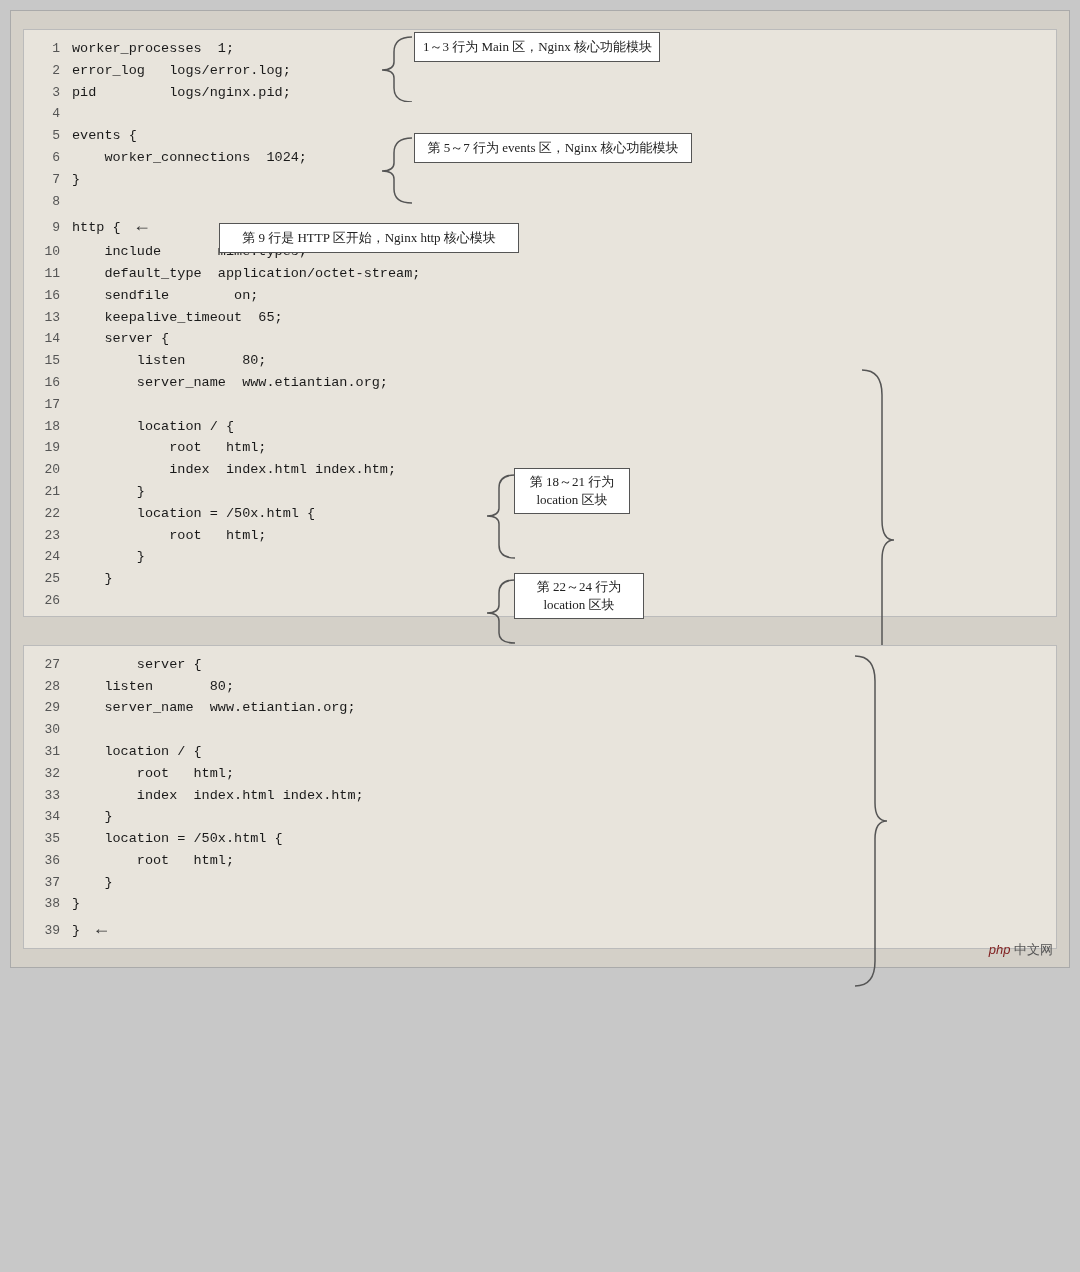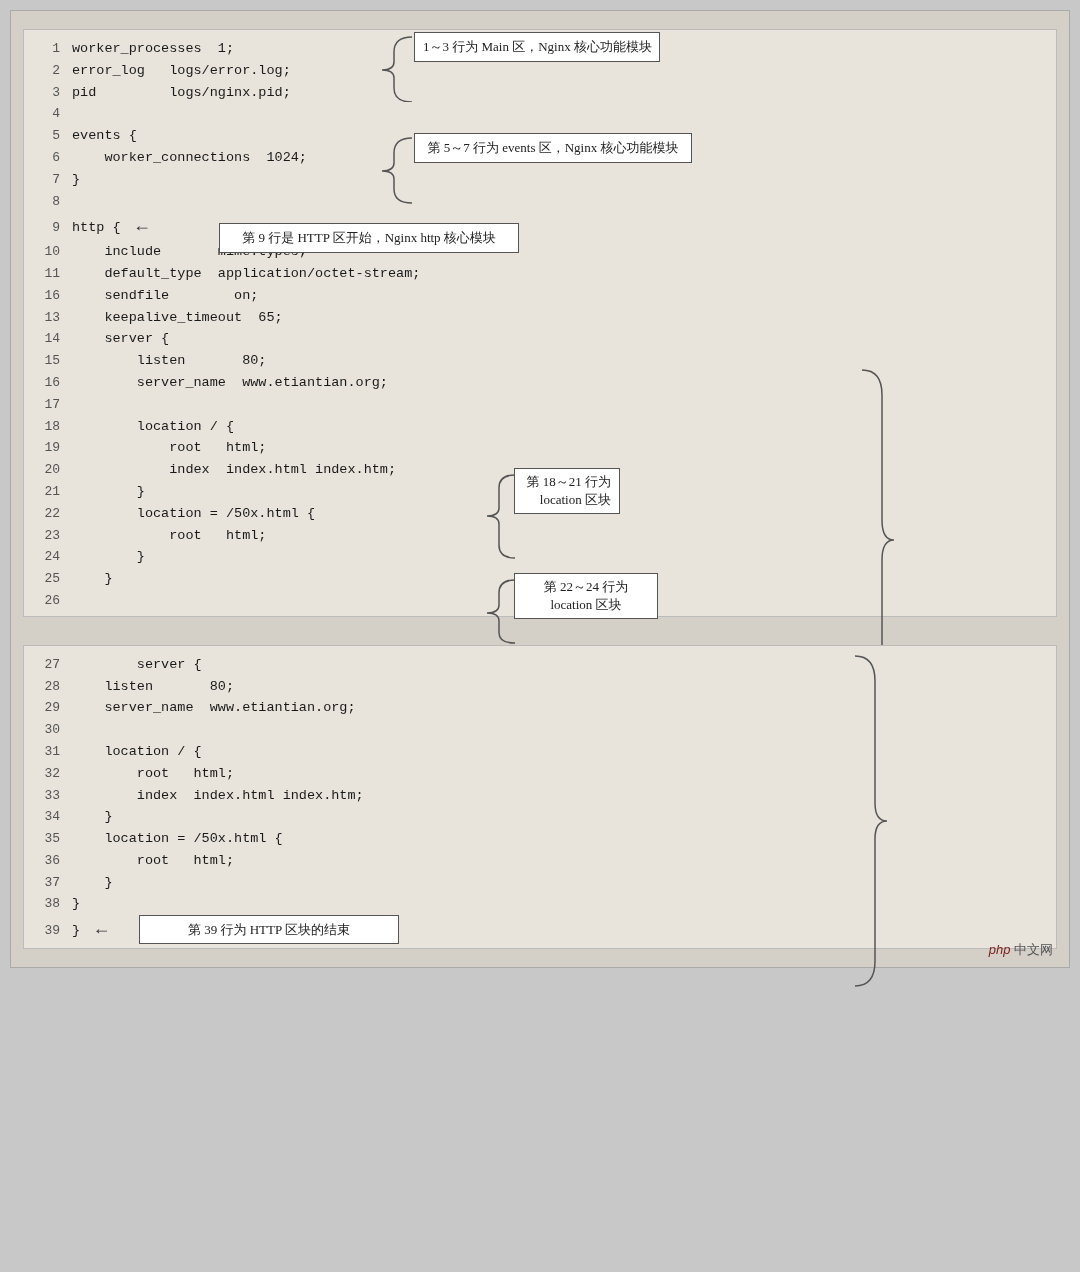--- a/index.html
+++ b/index.html
@@ -208,29 +208,29 @@
     </div>
 
     <svg style="position:absolute; top:103px; left:350px; width:42px; height:72px;">
       <path d="M 38 5 Q 20 5 20 20 L 20 30 Q 20 38 8 38 Q 20 38 20 46 L 20 56 Q 20 70 38 70" fill="none" stroke="#555" stroke-width="1.5"></path>
     </svg>
 
     <div class="annotation-box" style="top: 193px; left: 195px; width: 300px;">
       <span>第 9 行是 HTTP 区开始，Nginx http 核心模块</span>
     </div>
 
-    <div class="annotation-box" style="top: 438px; left: 490px; width: 106px; line-height:1.4;text-align:right;">
+    <div class="annotation-box" style="top: 438px; left: 490px; width: 116px; line-height:1.4;">
       第 18～21 行为<br>location 区块
     </div>
 
     <svg style="position:absolute; top:440px; left:455px; width:40px; height:90px;">
       <path d="M 36 5 Q 20 5 20 18 L 20 38 Q 20 46 8 46 Q 20 46 20 54 L 20 75 Q 20 88 36 88" fill="none" stroke="#555" stroke-width="1.5"></path>
     </svg>
 
-    <div class="annotation-box" style="top: 543px; left: 490px; width: 144px; line-height:1.4;">
+    <div class="annotation-box" style="top: 543px; left: 490px; width: 130px; line-height:1.4;">
       第 22～24 行为<br>location 区块
     </div>
 
     <svg style="position:absolute; top:545px; left:455px; width:40px; height:72px;">
       <path d="M 36 5 Q 20 5 20 18 L 20 30 Q 20 38 8 38 Q 20 38 20 46 L 20 58 Q 20 68 36 68" fill="none" stroke="#555" stroke-width="1.5"></path>
     </svg>
 
 
     <svg style="position:absolute; top:335px; right:158px; width:44px; height:345px;">
       <path d="M 8 5 Q 28 5 28 30 L 28 155 Q 28 175 40 175 Q 28 175 28 195 L 28 320 Q 28 345 8 345" fill="none" stroke="#555" stroke-width="1.5"></path>
@@ -293,23 +293,20 @@
     <div class="code-line">
         <span class="line-num">39</span>
         <span class="line-code">}  <span class="arrow-left">←</span></span>
       </div>
 
 
     <svg style="position:absolute; top:5px; right:165px; width:44px; height:338px;">
       <path d="M 8 5 Q 28 5 28 30 L 28 152 Q 28 170 40 170 Q 28 170 28 188 L 28 310 Q 28 335 8 335" fill="none" stroke="#555" stroke-width="1.5"></path>
     </svg>
 
-    <div class="annotation-box" style="bottom: 4px; left: 115px; width: 260px;">
-      <span>第 39 行为 HTTP 区块的结束</span>
-    </div>
 
   </div>
 
   <div class="watermark">
     <span class="watermark-php">php</span>
     <span class="watermark-cn"> 中文网</span>
   </div>
 
 </div>
 

